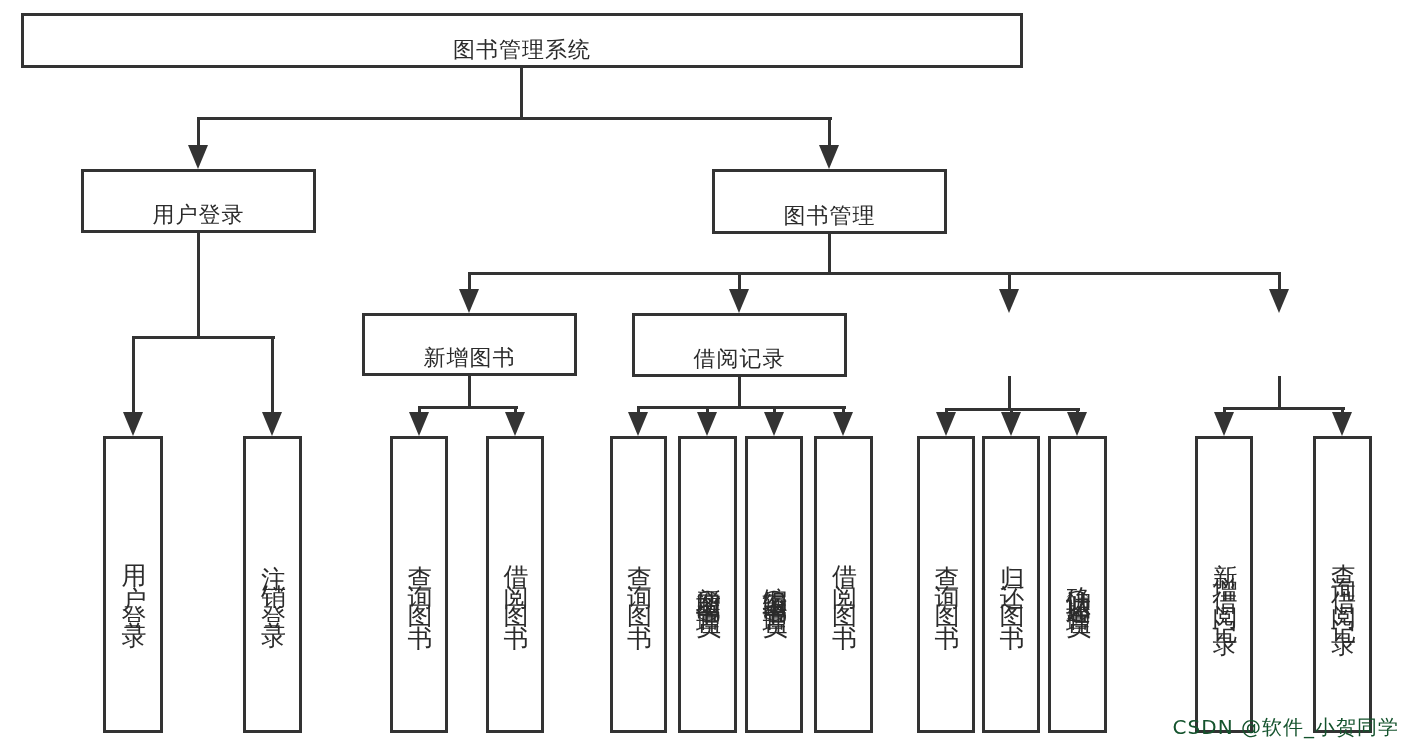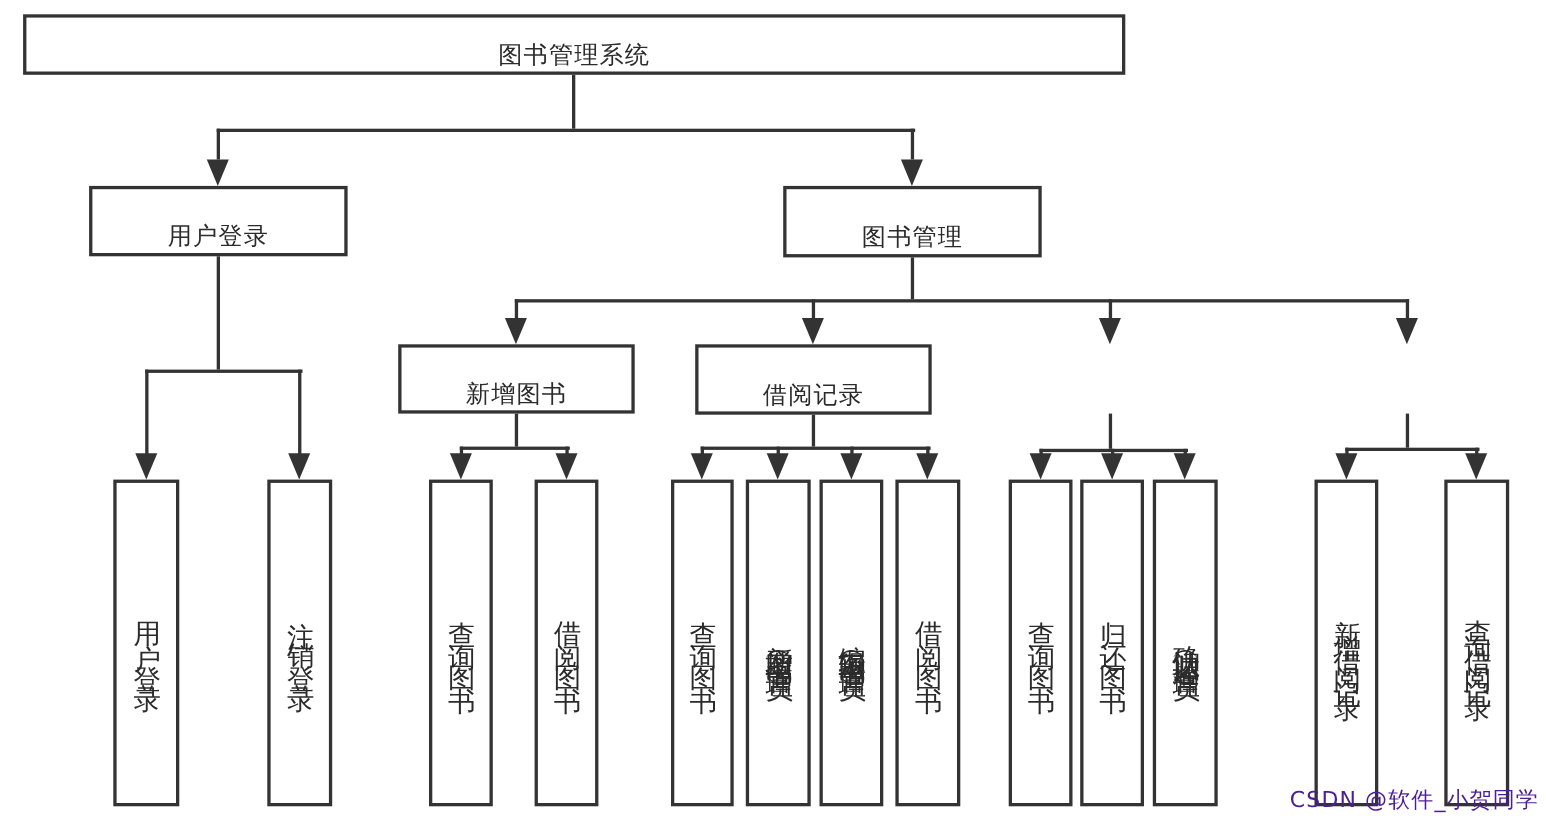--- a/index.html
+++ b/index.html
@@ -20,21 +20,21 @@
   .gap-md{letter-spacing:14px;}
   .gap-sm{letter-spacing:4px;}
   .vline{position:absolute;width:3px;background:#333333;}
   .hline{position:absolute;height:3px;background:#333333;}
   .arrow{
     position:absolute;width:0;height:0;
     border-left:10px solid transparent;border-right:10px solid transparent;
     border-top:24px solid #333333;
   }
   .watermark{
-    position:absolute;top:714px;right:6px;font-size:20px;color:#4c1d95;
+    position:absolute;top:714px;right:6px;font-size:20px;color:#14532d;
     letter-spacing:1px;z-index:5;white-space:nowrap;
   }
 </style>
 </head>
 <body>
 
 <div class="canvas">
 
   <div class="box hbox" style="left:21px;top:13px;width:1002px;height:55px;">
     <span>图书管理系统</span>

